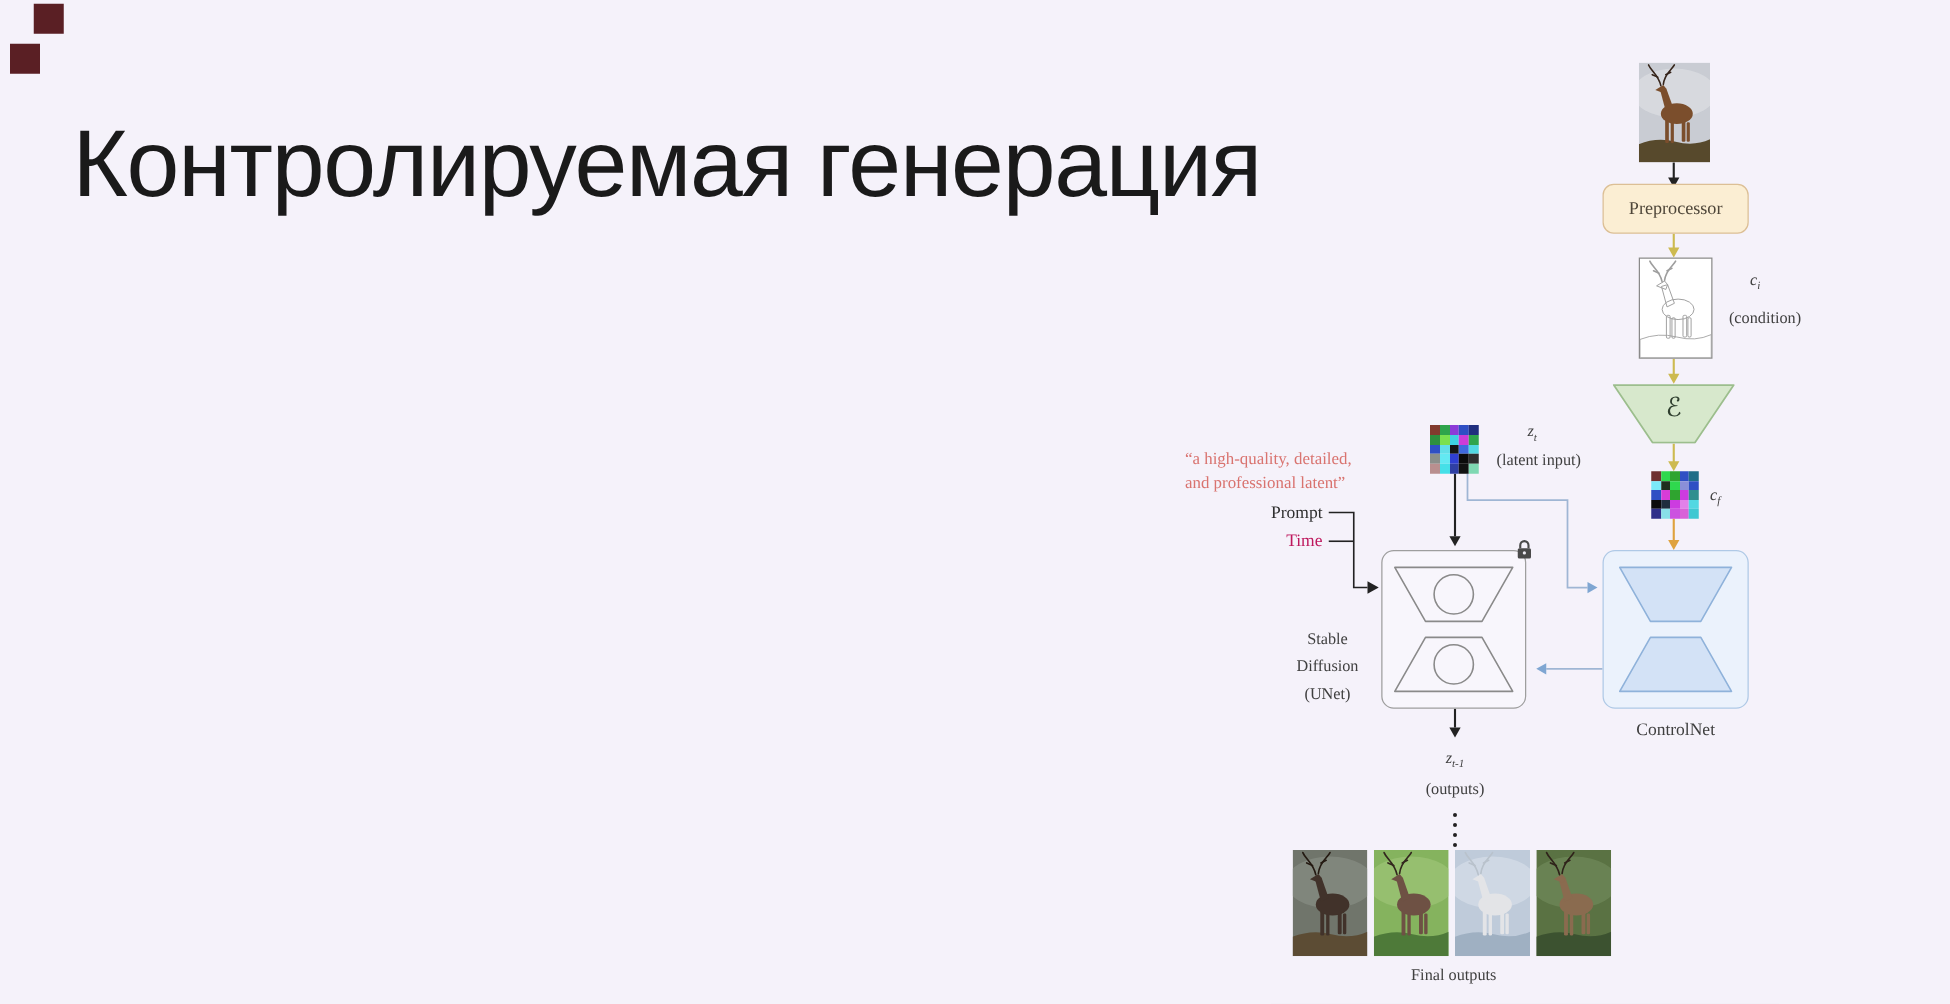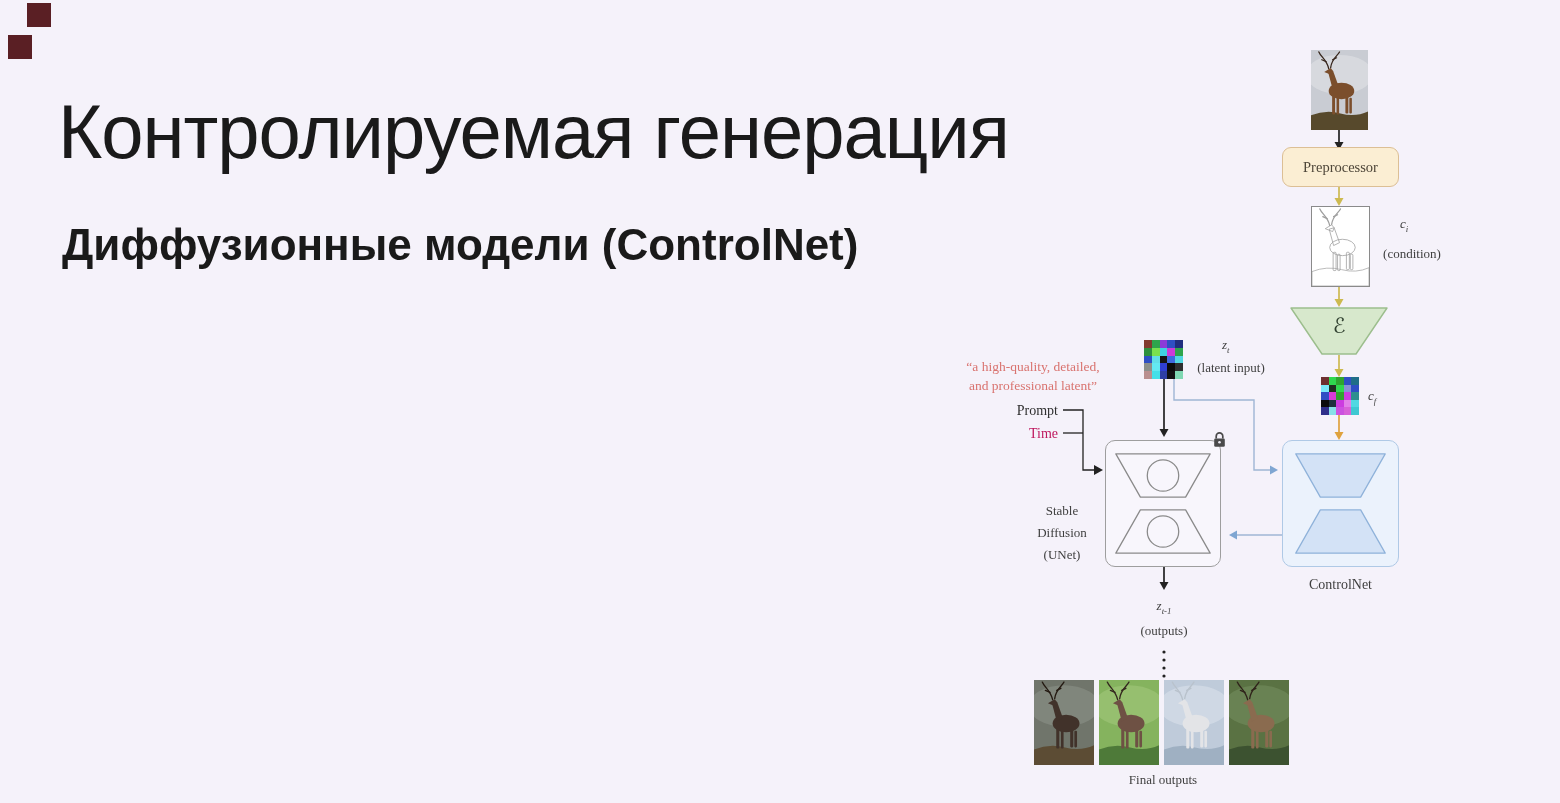--- a/index.html
+++ b/index.html
@@ -6,21 +6,21 @@
   body{background:#e9e6ef;font-family:"Liberation Sans",sans-serif;}
   .slide{position:relative;width:1560px;height:803px;overflow:hidden;background:var(--c-background,#F5F2FA);}
   .decor-sq{position:absolute;width:24px;height:24px;background:var(--c-decor,#5A1F24);}
   .title{position:absolute;left:58px;top:92px;font-size:76px;line-height:1.05;color:var(--c-title_text,#1A1A1A);letter-spacing:-1px;white-space:nowrap;}
   .subtitle{position:absolute;left:62px;top:220px;font-size:44px;font-weight:bold;color:var(--c-title_text,#141414);white-space:nowrap;}
   .dlabel{position:absolute;font-family:"Liberation Serif","DejaVu Serif",serif;color:var(--c-label_text,#3F3F3F);font-size:13px;line-height:1.25;}
   .center{text-align:center;}
   .right{text-align:right;}
   .it{font-style:italic;}
   sub{font-size:0.68em;}
-  .quote{position:absolute;left:948px;top:357px;width:170px;text-align:center;font-family:"Liberation Serif","DejaVu Serif",serif;font-size:13.5px;line-height:19px;color:var(--c-quote_red,#D9736F);}
+  .quote{position:absolute;left:948px;top:357px;width:170px;text-align:left;font-family:"Liberation Serif","DejaVu Serif",serif;font-size:13.5px;line-height:19px;color:var(--c-quote_red,#D9736F);}
   .preproc{position:absolute;left:1282px;top:147px;width:117px;height:40px;box-sizing:border-box;background:var(--c-preproc_bg,#FBEED3);border:1.5px solid var(--c-preproc_border,#DCBF95);border-radius:9px;display:flex;align-items:center;justify-content:center;font-family:"Liberation Serif",serif;font-size:14.5px;color:#4E4639;}
   .photo{position:absolute;overflow:hidden;}
   .photo svg{display:block;}
   .sketch{position:absolute;left:1311px;top:206px;width:59px;height:81px;box-sizing:border-box;background:#FFFFFF;border:1px solid var(--c-sketch_border,#8A8A8A);}
   .pixgrid{position:absolute;display:grid;grid-template-columns:repeat(5,1fr);grid-template-rows:repeat(5,1fr);}
   .cn-box{position:absolute;left:1282px;top:440px;width:117px;height:127px;box-sizing:border-box;background:var(--c-cn_bg,#EBF2FC);border:1.5px solid var(--c-cn_border,#AFC9E6);border-radius:10px;}
   .sd-box{position:absolute;left:1105px;top:440px;width:116px;height:127px;box-sizing:border-box;background:rgba(255,255,255,0.35);border:1.5px solid var(--c-sd_border,#9E9E9E);border-radius:10px;}
   .shape-svg{position:absolute;inset:0;width:100%;height:100%;}
   .overlay{position:absolute;left:0;top:0;pointer-events:none;}
   .ln-black{stroke:var(--c-arrow_black,#222);stroke-width:1.7;fill:none;}
@@ -39,21 +39,20 @@
 </style>
 </head>
 <body>
 
 <div class="slide">
 
   <div class="decor-sq" style="left:27px;top:3px;"></div>
   <div class="decor-sq" style="left:8px;top:35px;"></div>
 
   <div class="title">Контролируемая генерация</div>
-  <div class="subtitle">Диффузионные модели (ControlNet)</div>
 
   <svg class="overlay" width="1560" height="803" viewBox="0 0 1560 803">
 
     <line class="ln-black" x1="1339" y1="130" x2="1339" y2="143"></line>
       <path class="hd-black" d="M1339,150 l-4.5,-8 h9 z"></path>
 
     <line class="ln-yellow" x1="1339" y1="187" x2="1339" y2="199"></line>
       <path class="hd-yellow" d="M1339,206 l-4.5,-8 h9 z"></path>
 
     <line class="ln-yellow" x1="1339" y1="287" x2="1339" y2="300"></line>

